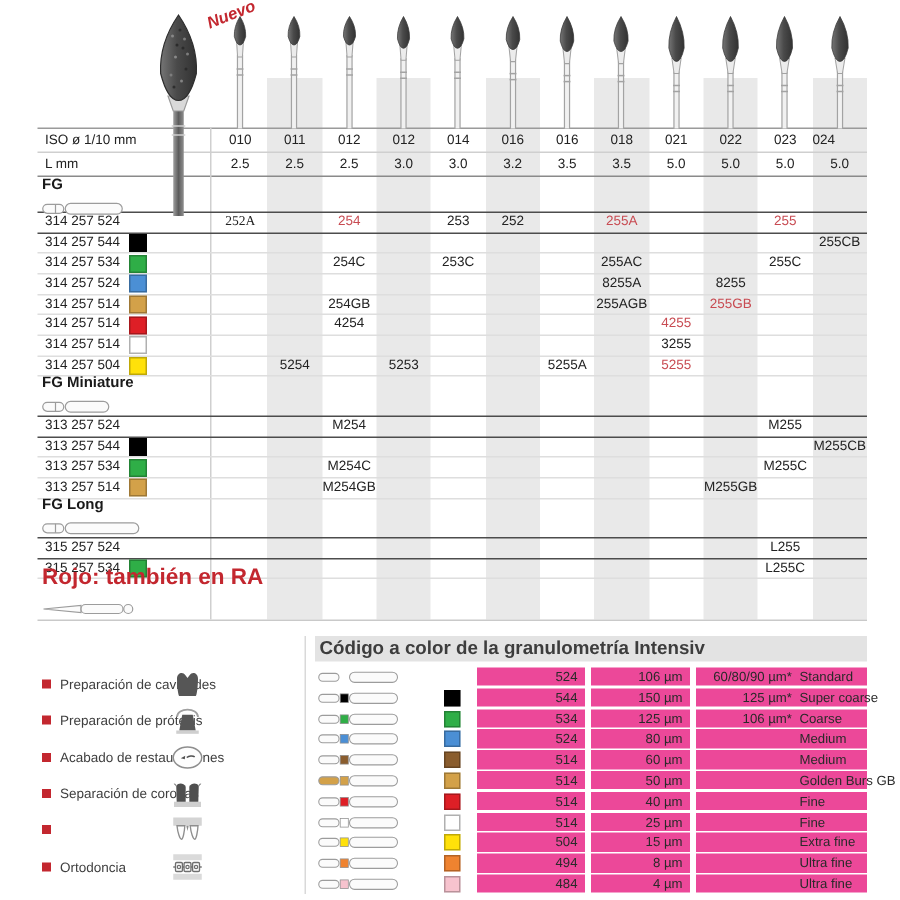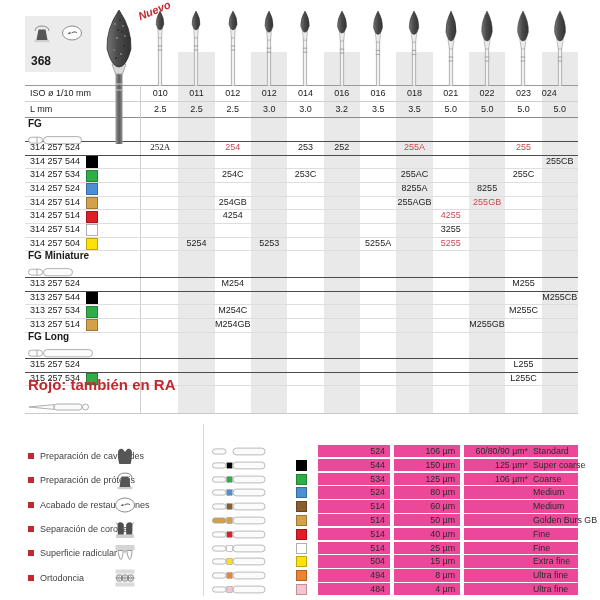--- a/index.html
+++ b/index.html
@@ -64,33 +64,20 @@
           <stop offset="1" stop-color="#323232"></stop>
       </linearGradient>
       <linearGradient id="gShaft" x1="0" y1="0" x2="1" y2="0">
         <stop offset="0" stop-color="#9e9e9e"></stop>
           <stop offset="0.5" stop-color="#5c5c5c"></stop>
           <stop offset="1" stop-color="#8f8f8f"></stop>
       </linearGradient>
     </defs>
   </svg>
 
-  <div class="abs" id="icon-box">
-    <span class="bic" id="box-ic1"><svg width="22" height="22" viewBox="0 0 22 22">
-          <path d="M4 9 C4 2.5 18 2.5 18 9" fill="none" stroke="#a0a0a0" stroke-width="1.2"></path>
-          <path d="M7.5 7.5 H14.5 L16.5 18 H5.5 Z" fill="#565656"></path>
-          <rect x="3.5" y="18" width="15" height="2.2" fill="#cfcfcf"></rect>
-        </svg></span>
-    <span class="bic" id="box-ic2"><svg width="22" height="22" viewBox="0 0 22 22">
-          <ellipse cx="11" cy="11" rx="9.5" ry="7" fill="#fdfdfd" stroke="#8e8e8e" stroke-width="1"></ellipse>
-          <path d="M6.5 11.5 L9.5 9.8 L9.2 12.2 Z" fill="#4f4f4f"></path>
-          <path d="M10.5 11 C12 9.8 14.5 9.6 15.8 10.6" fill="none" stroke="#4f4f4f" stroke-width="1"></path>
-        </svg></span>
-    <div id="product-number">368</div>
-  </div>
   <div class="abs" id="nuevo">Nuevo</div>
   <div class="abs" id="big-bur"><svg width="36" height="136" viewBox="0 0 36 136">
   <rect x="14.5" y="64" width="7" height="72" fill="url(#gShaft)"></rect>
   <line x1="13.5" y1="76" x2="22.5" y2="76" stroke="#cfcfcf" stroke-width="1"></line>
   <line x1="13.5" y1="82" x2="22.5" y2="82" stroke="#cfcfcf" stroke-width="1"></line>
   <path d="M11 56 L14.5 66 L21.5 66 L25 56 Z" fill="#d9d9d9" stroke="#9a9a9a" stroke-width="0.8"></path>
   <path d="M18 2 Q31 21 29.9 41 Q25.2 59 18 59 Q10.8 59 6.1 41 Q5 21 18 2 Z" fill="url(#gHead)" stroke="#2e2e2e" stroke-width="0.8"></path>
   <circle cx="14" cy="16" r="1" fill="#888"></circle>
         <circle cx="21" cy="24" r="1" fill="#2b2b2b"></circle>
         <circle cx="16" cy="30" r="1" fill="#8a8a8a"></circle>
@@ -321,20 +308,21 @@
       <div class="cell" style="position: absolute; left: 505.3px; top: 371.65px; width: 36.33px; height: 13.65px; line-height: 13.65px;">L255C</div>
     </div>
 
   <div class="abs" id="rojo-note">Rojo: también en RA</div>
   <div class="abs" id="ra-icon"><svg width="62" height="10" viewBox="0 0 62 10">
   <path d="M1 5 L26 2.6 L26 7.4 Z" fill="#fbfbfb" stroke="#9c9c9c" stroke-width="0.8"></path>
   <rect x="26" y="2" width="28" height="6" rx="3" fill="#fbfbfb" stroke="#9c9c9c" stroke-width="0.8"></rect>
   <circle cx="57.5" cy="5" r="3" fill="#fbfbfb" stroke="#9c9c9c" stroke-width="0.8"></circle>
   </svg></div>
 
+  <div class="panel-title" id="grit-title">Código a color de la granulometría Intensiv</div>
   <div class="abs" id="vdiv"></div>
   <div id="symbols-list">
       <div class="sym-item" style="position: absolute; top: 444px;">
         <div class="sym-bullet"></div>
         <div class="sym-label">Preparación de cavidades</div>
         <div class="sym-icon"><svg width="22" height="22" viewBox="0 0 22 22">
             <path d="M4 7.5 C4 3.5 8 2.5 9.5 5 L11 7 L12.5 5 C14 2.5 18 3.5 18 7.5 C18 12 17.2 19 16.5 19 L5.5 19 C4.8 19 4 12 4 7.5 Z" fill="#565656"></path>
           </svg></div>
       </div>
       <div class="sym-item" style="position: absolute; top: 468.3px;">
@@ -360,21 +348,20 @@
         <div class="sym-label">Separación de coronas</div>
         <div class="sym-icon"><svg width="22" height="22" viewBox="0 0 22 22">
             <rect x="2" y="16.5" width="18" height="3.5" fill="#cfcfcf"></rect>
             <path d="M3.5 6 C5 3.5 8.5 4 9.8 6.5 L9.8 16.5 L3.8 16.5 Z" fill="#4f4f4f"></path>
             <path d="M18.5 6 C17 3.5 13.5 4 12.2 6.5 L12.2 16.5 L18.2 16.5 Z" fill="#4f4f4f"></path>
             <path d="M3.5 6 Q2.8 4.5 2 4.8 M18.5 6 Q19.2 4.5 20 4.8" stroke="#8e8e8e" fill="none" stroke-width="0.9"></path>
           </svg></div>
       </div>
       <div class="sym-item" style="position: absolute; top: 541.2px;">
         <div class="sym-bullet"></div>
-        <div class="sym-label">Superficie radicular</div>
         <div class="sym-icon"><svg width="22" height="22" viewBox="0 0 22 22">
             <rect x="1.5" y="3" width="19" height="5.5" fill="#d4d4d4"></rect>
             <path d="M4 8.5 C4.5 13.5 6 17.5 7 17.5 C8 17.5 9 12.5 9.2 8.5 Z" fill="#fdfdfd" stroke="#8e8e8e" stroke-width="0.9"></path>
             <path d="M12.8 8.5 C13.3 13.5 14.8 17.5 15.8 17.5 C16.8 17.5 17.8 12.5 18 8.5 Z" fill="#fdfdfd" stroke="#8e8e8e" stroke-width="0.9"></path>
             <path d="M10.2 8.5 L11 12 L11.8 8.5 Z" fill="#8e8e8e"></path>
           </svg></div>
       </div>
       <div class="sym-item" style="position: absolute; top: 565.5px;">
         <div class="sym-bullet"></div>
         <div class="sym-label">Ortodoncia</div>

